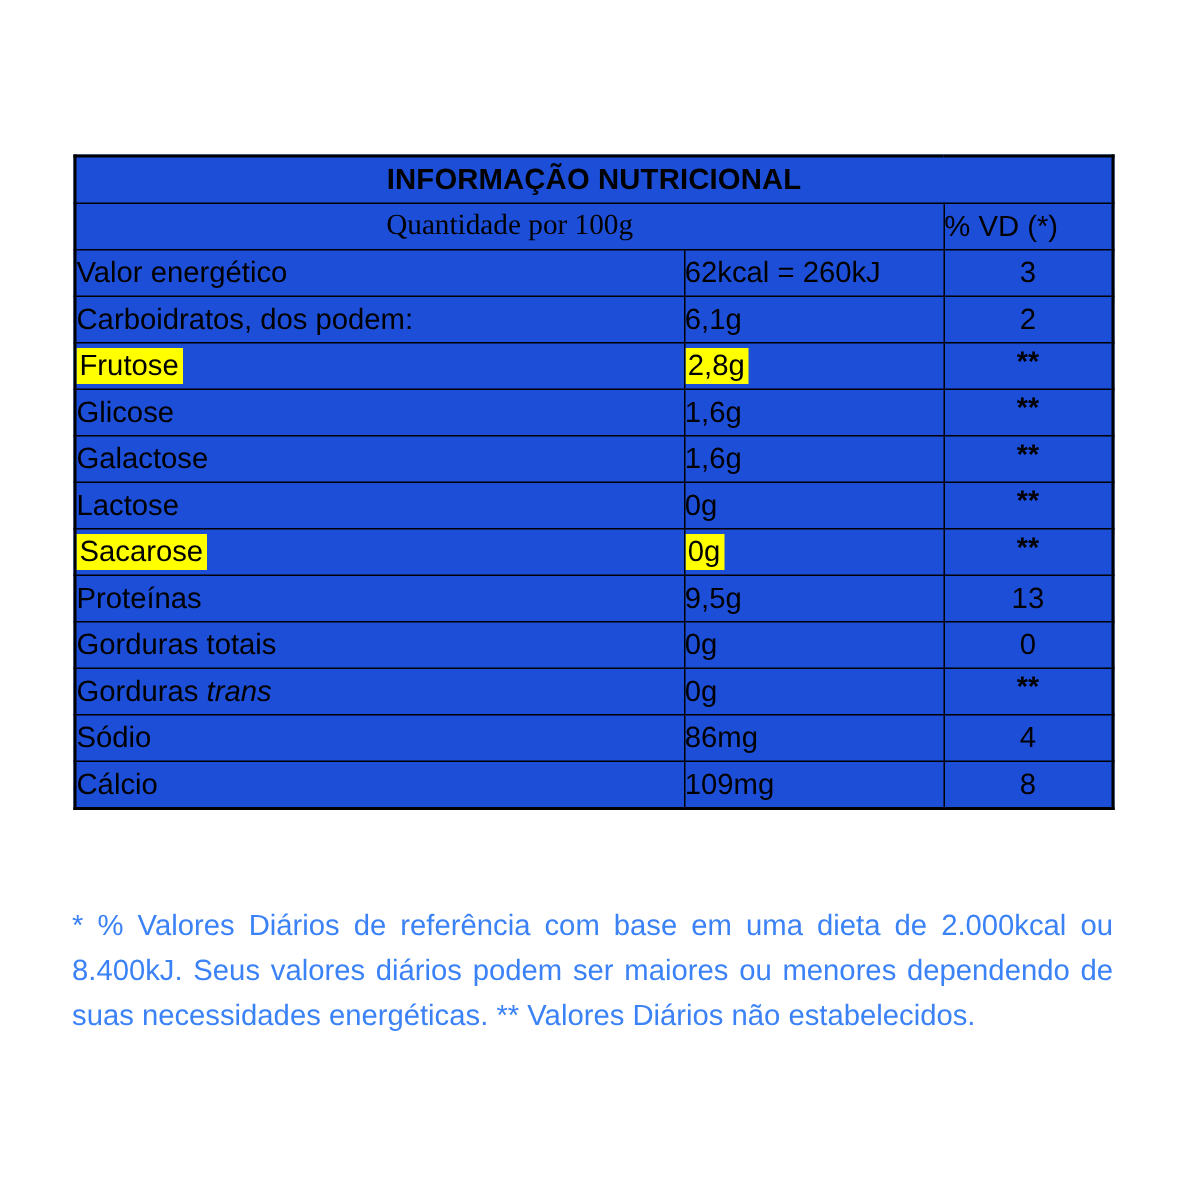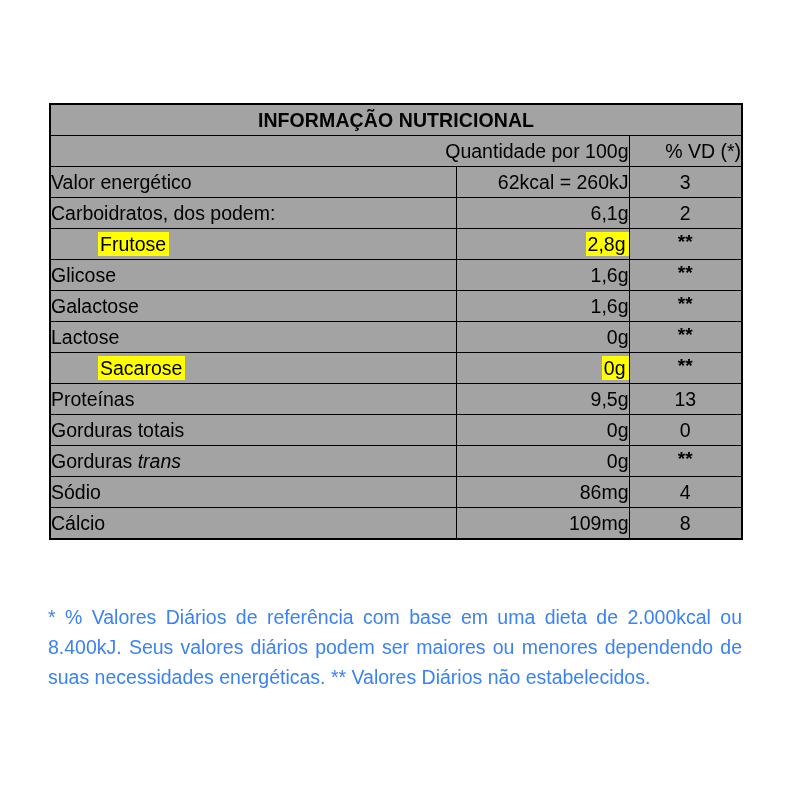--- a/index.html
+++ b/index.html
@@ -29,21 +29,21 @@
     left: 49px;
     top: 103px;
     width: 692px;
   }
 
   table.nutri {
     width: 100%;
     border-collapse: collapse;
     table-layout: fixed;
     border: 2px solid #000;
-    background: #a3a3a3;
+    background: #1d4ed8;
   }
 
   table.nutri td {
     border: 1px solid #000;
     padding: 0;
     height: 30px;
     vertical-align: middle;
     font-size: 19.5px;
     line-height: 1.05;
     white-space: nowrap;
@@ -60,46 +60,46 @@
 
   td.title-cell {
     text-align: center;
     font-weight: bold;
     font-size: 20.5px;
     letter-spacing: .1px;
     height: 31px;
   }
 
   td.qty-cell {
-    text-align: right;
+    text-align: center;
     font-size: 19.5px;
     height: 31px;
+    font-family: Liberation Serif, serif;
   }
 
   td.vd-head {
-    text-align: right;
-    font-size: 19.5px;
-  }
-
-  td.value   { text-align: right; }
+    text-align: left;
+    font-size: 19.5px;
+  }
+
+  td.value   { text-align: left; }
   td.vd      { text-align: center; }
 
   .stars {
     display: inline-block;
     font-size: 19px;
     font-weight: bold;
     letter-spacing: 0px;
     position: relative;
     top: -3px;
   }
 
   .hl {
     background: #ffff00;
     padding: 1px 3px 1px 2px;
-    margin-left: 47px;
   }
 
   .ital { font-style: italic; }
 
   
   .footnote {
     position: absolute;
     left: 48px;
     top: 602px;
     width: 694px;

